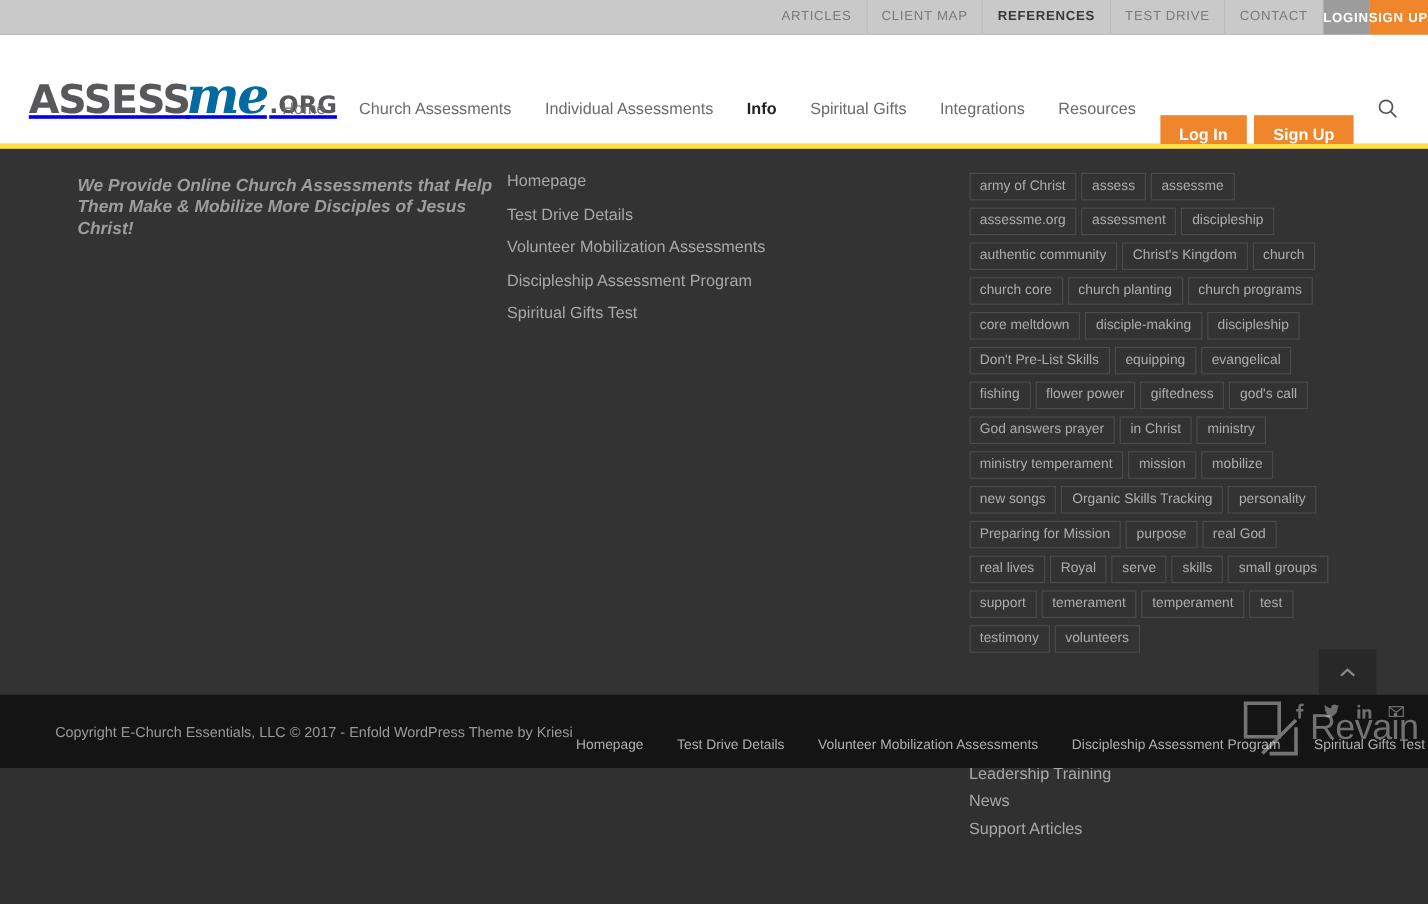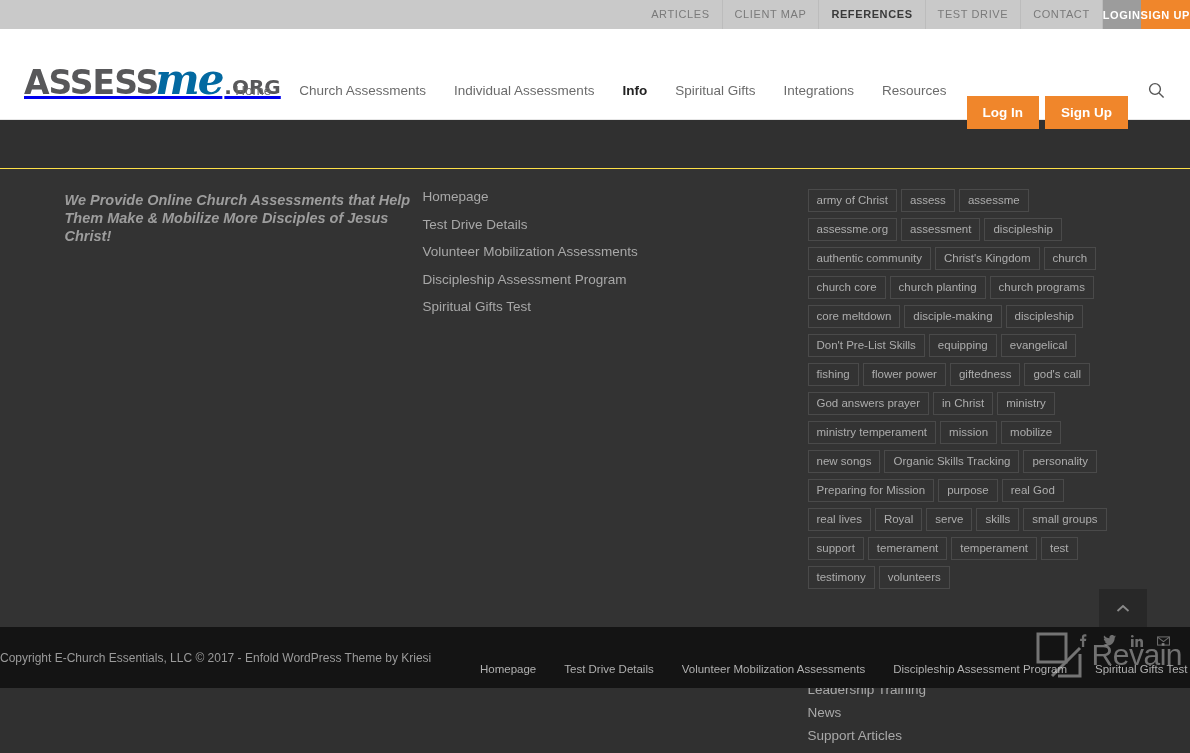--- a/index.html
+++ b/index.html
@@ -115,23 +115,22 @@
     width: 20px; height: 20px;
     display: flex; align-items: center; justify-content: center;
     cursor: pointer;
   }
 
   
   .footer {
     background: #333333;
     height: 520px;
     position: relative;
-    border-top: 1px solid #fde047;
+    border-top: 4px solid #fde047;
     padding-top: 18px;
-    margin-top: 48px;
   }
   .footer-inner {
     width: 1145px;
     margin: 0 auto;
     display: flex;
     position: relative;
   }
   .col-a { width: 400px; padding-left: 42px; padding-top: 4px; }
   .col-b { width: 385px; }
   .col-c { width: 360px; }
@@ -193,20 +192,21 @@
     position: absolute;
     left: 0; right: 0; bottom: 0;
     height: 61px;
     background: #141414;
     display: flex;
     align-items: center;
   }
   .copyright {
     color: #9a9a9a;
     font-size: 12px;
+    padding-left: 46px;
     white-space: nowrap;
   }
   .bottom-nav {
     position: absolute;
     left: 480px;
     bottom: 13px;
     display: flex;
     gap: 28px;
   }
   .bottom-nav a {

